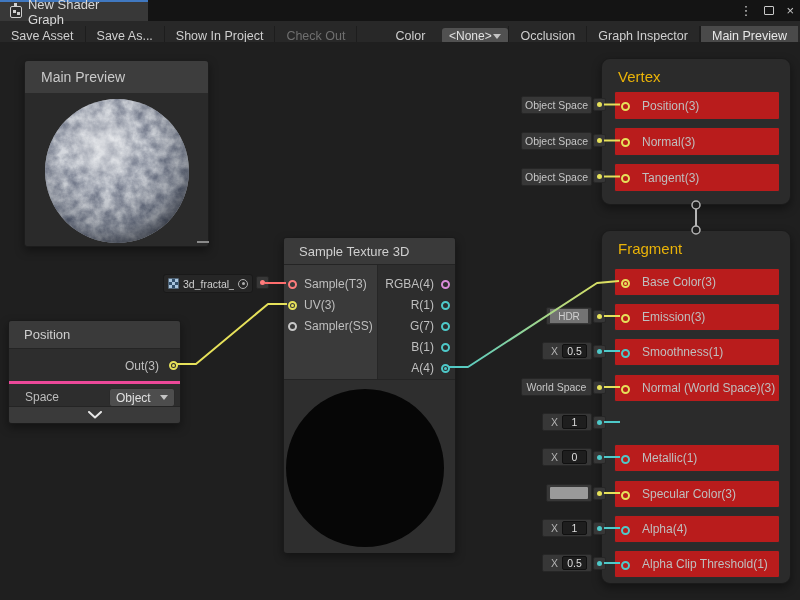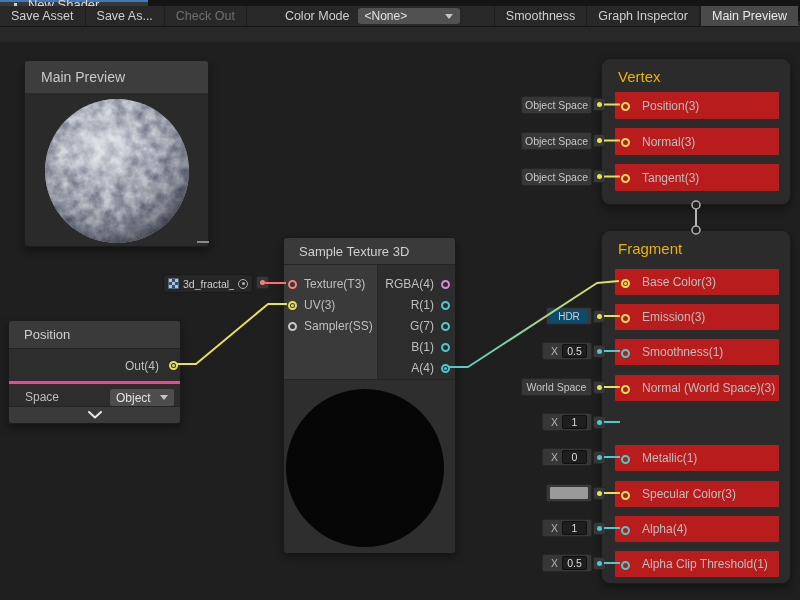--- a/index.html
+++ b/index.html
@@ -13,21 +13,21 @@
     border-top:2px solid #4078c0; display:flex; align-items:center; gap:6px; padding:0 10px;
     color:#d8d8d8; font-size:13px; }
   .sg-icon { width:12px; height:12px; border:1.4px solid #cfcfcf; border-radius:2px; position:relative; background:#2c2c2c; }
   .sg-icon::before { content:""; position:absolute; left:3px; top:-4px; width:3px; height:3px; background:#cfcfcf; }
   .sg-icon::after { content:""; position:absolute; left:2px; top:3px; width:3px; height:3px; background:#cfcfcf;
     box-shadow:4px 2px 0 #cfcfcf; }
   .winctrl { position:absolute; top:0; height:21px; display:flex; align-items:center; gap:12px; right:6px; color:#c8c8c8; }
   .winctrl .glyph { font-size:13px; line-height:21px; cursor:default; }
   .maxbox { width:10px; height:9px; border:1.5px solid #c8c8c8; border-radius:1px; }
 
-  .toolbar { position:absolute; left:0; top:6px; width:798px; height:21px; background:#282828;
+  .toolbar { position:absolute; left:0; top:26px; width:798px; height:21px; background:#282828;
     border-bottom:1px solid #161616; display:flex; align-items:stretch; color:#cfcfcf; font-size:12.5px; }
   .tbtn { padding:0 11px; line-height:20px; border-right:1px solid #1d1d1d; white-space:nowrap; }
   .tbtn.disabled { color:#6f6f6f; }
   .tbtn.active { background:#4a4a4a; color:#e8e8e8; border-left:1px solid #1d1d1d; border-right:none; }
   .cm-label { margin-left:30px; line-height:20px; padding:0 8px; }
   .cm-drop { width:102px; height:16px; margin-top:2px; background:#515151; border-radius:3px;
     display:flex; align-items:center; padding:0 7px; color:#e2e2e2; font-size:12px; }
   .caret { width:0; height:0; border-left:4px solid transparent; border-right:4px solid transparent;
     border-top:5px solid #c4c4c4; margin-left:auto; }
   .tb-spacer { flex:1; }
@@ -65,21 +65,21 @@
   
   .pill { position:absolute; height:18px; background:#373737; border:1px solid #262626; border-radius:2px;
     display:flex; align-items:center; justify-content:center; color:#c6c6c6; font-size:10.5px;
     white-space:nowrap; padding:0 4px; }
   .pill.space { width:71px; }
   .xfield { width:50px; justify-content:flex-start; }
   .xlab { margin-left:4px; color:#b4b4b4; font-size:10.5px; }
   .xval { width:28px; height:14px; margin-left:4px; background:#1e1e1e; border:1px solid #101010;
     border-radius:2px; color:#dedede; font-size:10.5px; line-height:12px; text-align:center; }
   .hdrpill { width:46px; padding:0 3px; }
-  .hdrbox { flex:1; height:14px; background:#0c4a6e; color:#cfcfcf; font-size:10px;
+  .hdrbox { flex:1; height:14px; background:#737373; color:#cfcfcf; font-size:10px;
     display:flex; align-items:center; justify-content:center; }
   .swpill { width:46px; padding:0 3px; }
   .swatch { flex:1; height:12px; background:#9a9a9a; border-radius:1px; }
   .dotbox { position:absolute; width:13px; height:13px; background:#373737; border:1px solid #262626;
     border-radius:2px; }
   .dotbox::after { content:""; position:absolute; left:3px; top:3px; width:5px; height:5px;
     border-radius:50%; background:currentColor; }
 
   
   .box-node { background:#2d2d2d; border:1px solid #1a1a1a; border-radius:3px; }
@@ -123,28 +123,29 @@
   <div class="winctrl">
     <span class="glyph">⋮</span>
     <span class="maxbox"></span>
     <span class="glyph">×</span>
   </div>
 </div>
 
 <div class="toolbar">
   <div class="tbtn">Save Asset</div>
   <div class="tbtn">Save As...</div>
+  <div class="tbtn">Show In Project</div>
   <div class="tbtn disabled">Check Out</div>
   <div class="cm-label">Color Mode</div>
   <div class="cm-drop">
     <span>&lt;None&gt;</span>
     <span class="caret"></span>
   </div>
   <div class="tb-spacer"></div>
-  <div class="tbtn" style="border-left:1px solid #1d1d1d">Smoothness</div>
+  <div class="tbtn" style="border-left:1px solid #1d1d1d">Occlusion</div>
   <div class="tbtn">Graph Inspector</div>
   <div class="tbtn active">Main Preview</div>
 </div>
 
 <div class="graph-bg"></div>
 
 <div class="panel" style="left:24px;top:60px;width:185px;height:187px">
   <div class="panel-header">
     <span>Main Preview</span>
   </div>
@@ -280,21 +281,21 @@
   <span class="xval">0.5</span>
   </div>
 <div class="dotbox p-teal" style="left:593px;top:557px"></div>
 
 <div class="node box-node" style="left:283px;top:237px;width:173px;height:316px">
   <div class="bar-title" style="height:27px">
     <span>Sample Texture 3D</span>
   </div>
   <div class="in-col" style="left:0;top:27px;width:94px;height:114px"></div>
   <span class="port p-red" style="left:4px;top:41.5px"></span>
-  <span class="io-label" style="left:20px;top:39px">Texture(T3)</span>
+  <span class="io-label" style="left:20px;top:39px">Sample(T3)</span>
   <span class="port p-yellow filled" style="left:4px;top:62.5px"></span>
   <span class="io-label" style="left:20px;top:60px">UV(3)</span>
   <span class="port p-gray" style="left:4px;top:83.5px"></span>
   <span class="io-label" style="left:20px;top:81px">Sampler(SS)</span>
 
   <span class="io-label" style="right:21px;top:39px">RGBA(4)</span>
   <span class="port p-pink" style="left:156.5px;top:41.5px"></span>
   <span class="io-label" style="right:21px;top:60px">R(1)</span>
   <span class="port p-teal" style="left:156.5px;top:62.5px"></span>
   <span class="io-label" style="right:21px;top:81px">G(7)</span>
@@ -313,21 +314,21 @@
   <span class="texture-icon"></span>
   <span class="objname">3d_fractal_n</span>
   <span class="picker"></span>
 </div>
 <div class="dotbox p-red" style="left:256px;top:276px"></div>
 
 <div class="node box-node" style="left:8px;top:320px;width:173px;height:104px">
   <div class="bar-title" style="height:28px">
     <span>Position</span>
   </div>
-  <span class="io-label" style="right:21px;top:38px">Out(4)</span>
+  <span class="io-label" style="right:21px;top:38px">Out(3)</span>
   <span class="port p-yellow filled" style="left:159.5px;top:39.5px"></span>
   <div style="position:absolute;left:0;top:60px;right:0;height:27px;border-top:3px solid #ec4899">
     <span class="sect-label" style="left:16px;top:6px">Space</span>
     <div class="drop" style="left:100px;top:4px;width:66px;height:19px">
       <span>Object</span>
       <span class="caret"></span>
     </div>
   </div>
   <div class="chev-strip">
     <svg width="16" height="8" viewBox="0 0 16 8">

